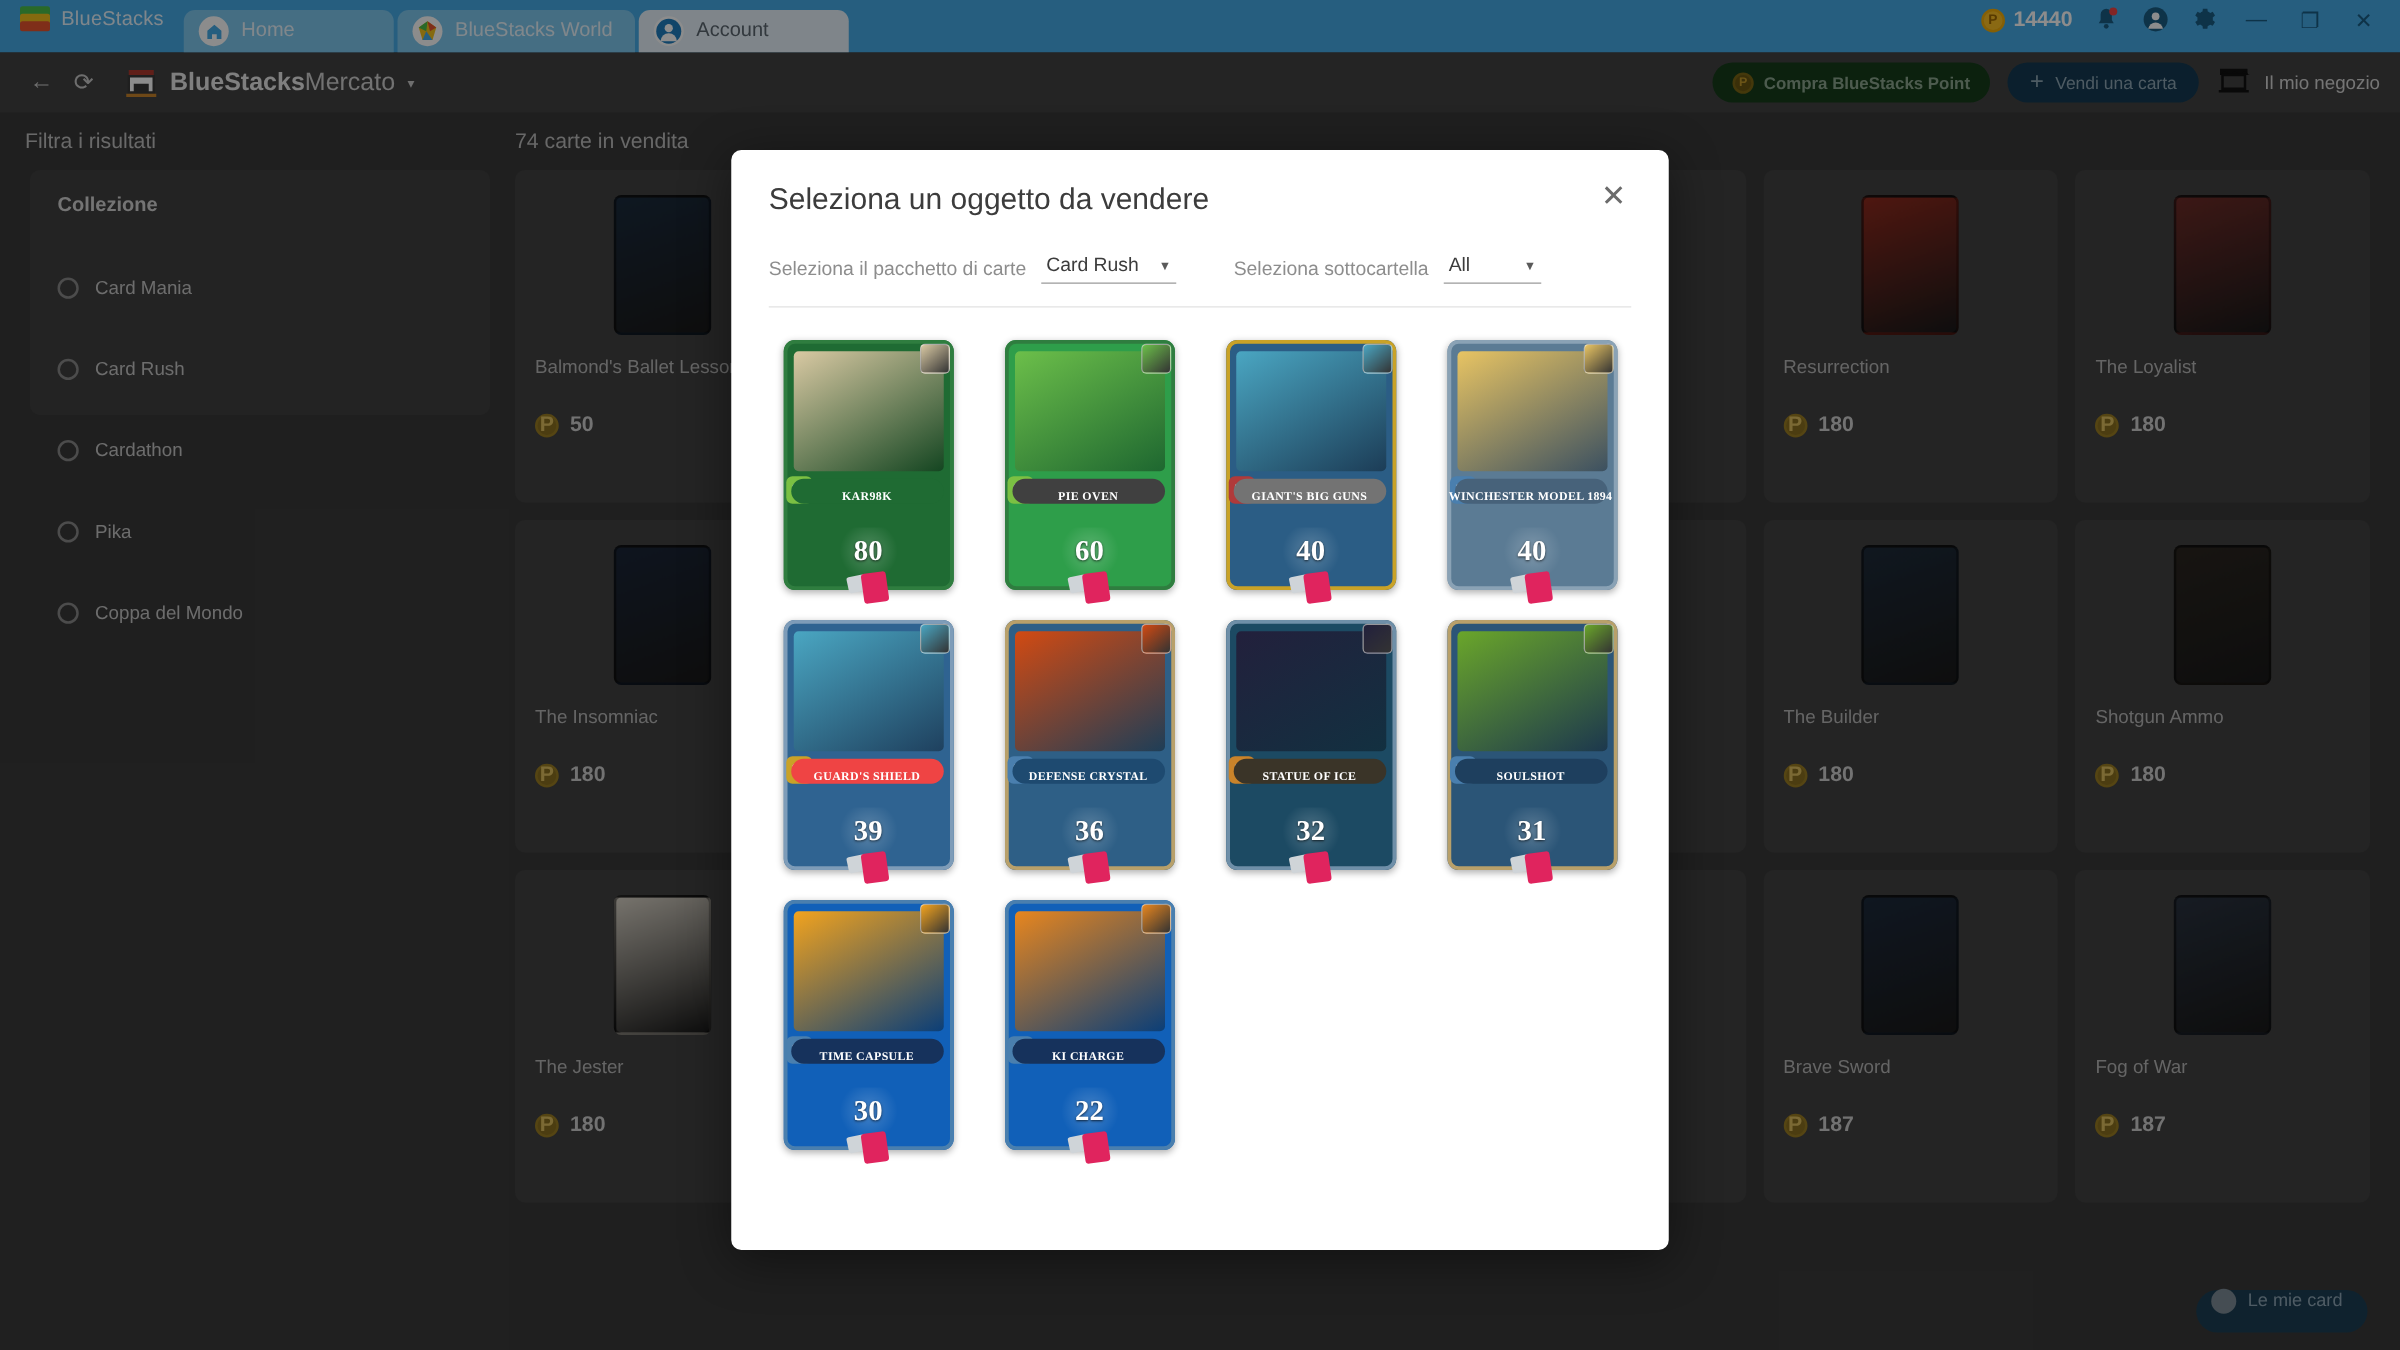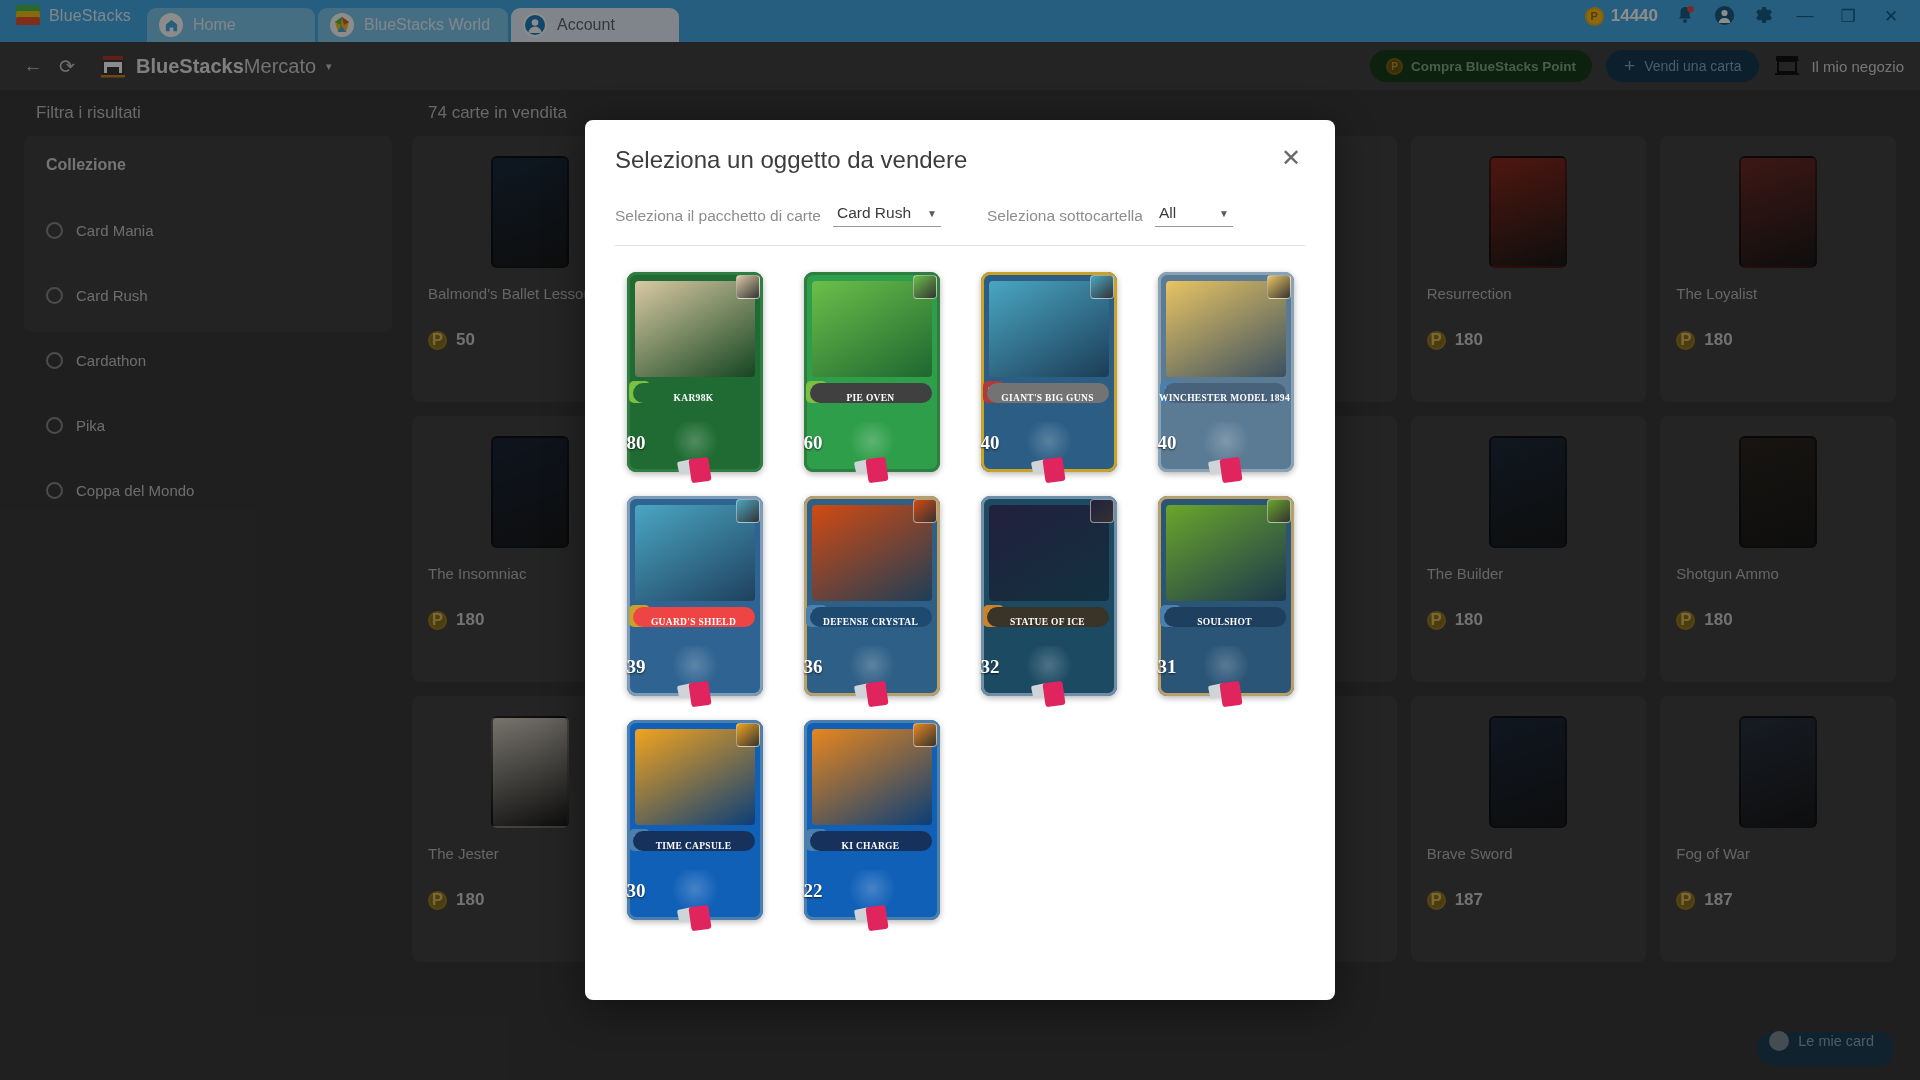--- a/index.html
+++ b/index.html
@@ -97,21 +97,21 @@
     height: 32px; border-radius: 16px; padding: 0 18px;
     display: flex; align-items: center; gap: 9px;
     font-size: 14px; cursor: pointer;
     font-family: "Liberation Sans", sans-serif;
   }
   .shop-link { display: flex; align-items: center; gap: 10px; color: #d6d6d6; font-size: 15px; cursor: pointer; }
 
   
   #page { position: absolute; top: 90px; left: 0; width: 1920px; height: 990px; background: #3a3a3a; }
 
-  .subbar { height: 46px; display: flex; align-items: center; padding: 0 36px; }
+  .subbar { height: 46px; display: flex; align-items: center; padding: 0 20px; }
   .filter-title { color: #bfbfbf; font-size: 17px; width: 392px; }
   .count-txt { color: #bdbdbd; font-size: 17px; }
   .search-wrap {
     margin-left: auto; width: 300px; height: 32px; background: #fff;
     border-radius: 4px; display: flex; align-items: center;
     padding: 0 10px; gap: 6px;
   }
   .search-wrap input {
     border: none; outline: none; flex: 1; font-size: 13.5px; color: #666;
     font-family: "Liberation Sans", sans-serif; background: transparent;
@@ -232,22 +232,22 @@
     display: flex; align-items: center; justify-content: center;
   }
   .gcard .gem i { width: 10px; height: 10px; border-radius: 2px; display: block; }
   .gcard .rarity {
     position: absolute; right: 3px; top: 3px; width: 24px; height: 24px;
     border-radius: 4px; border: 1px solid rgba(255,255,255,.5);
     overflow: hidden;
   }
   .gcard .val {
     position: absolute; left: 0; right: 0; bottom: 18px;
-    text-align: left; font-family: "Liberation Serif", serif;
-    font-size: 19px; font-weight: bold; color: #fff;
+    text-align: center; font-family: "Liberation Serif", serif;
+    font-size: 23px; font-weight: bold; color: #fff;
     text-shadow: 0 1px 2px rgba(0,0,0,.7);
   }
   .gcard .valbadge {
     position: absolute; left: 50%; transform: translateX(-50%);
     bottom: 8px; width: 54px; height: 42px;
   }
   .tagicon {
     position: absolute; left: 50%; transform: translateX(-50%);
     bottom: -10px; width: 34px; height: 26px; z-index: 5;
   }

